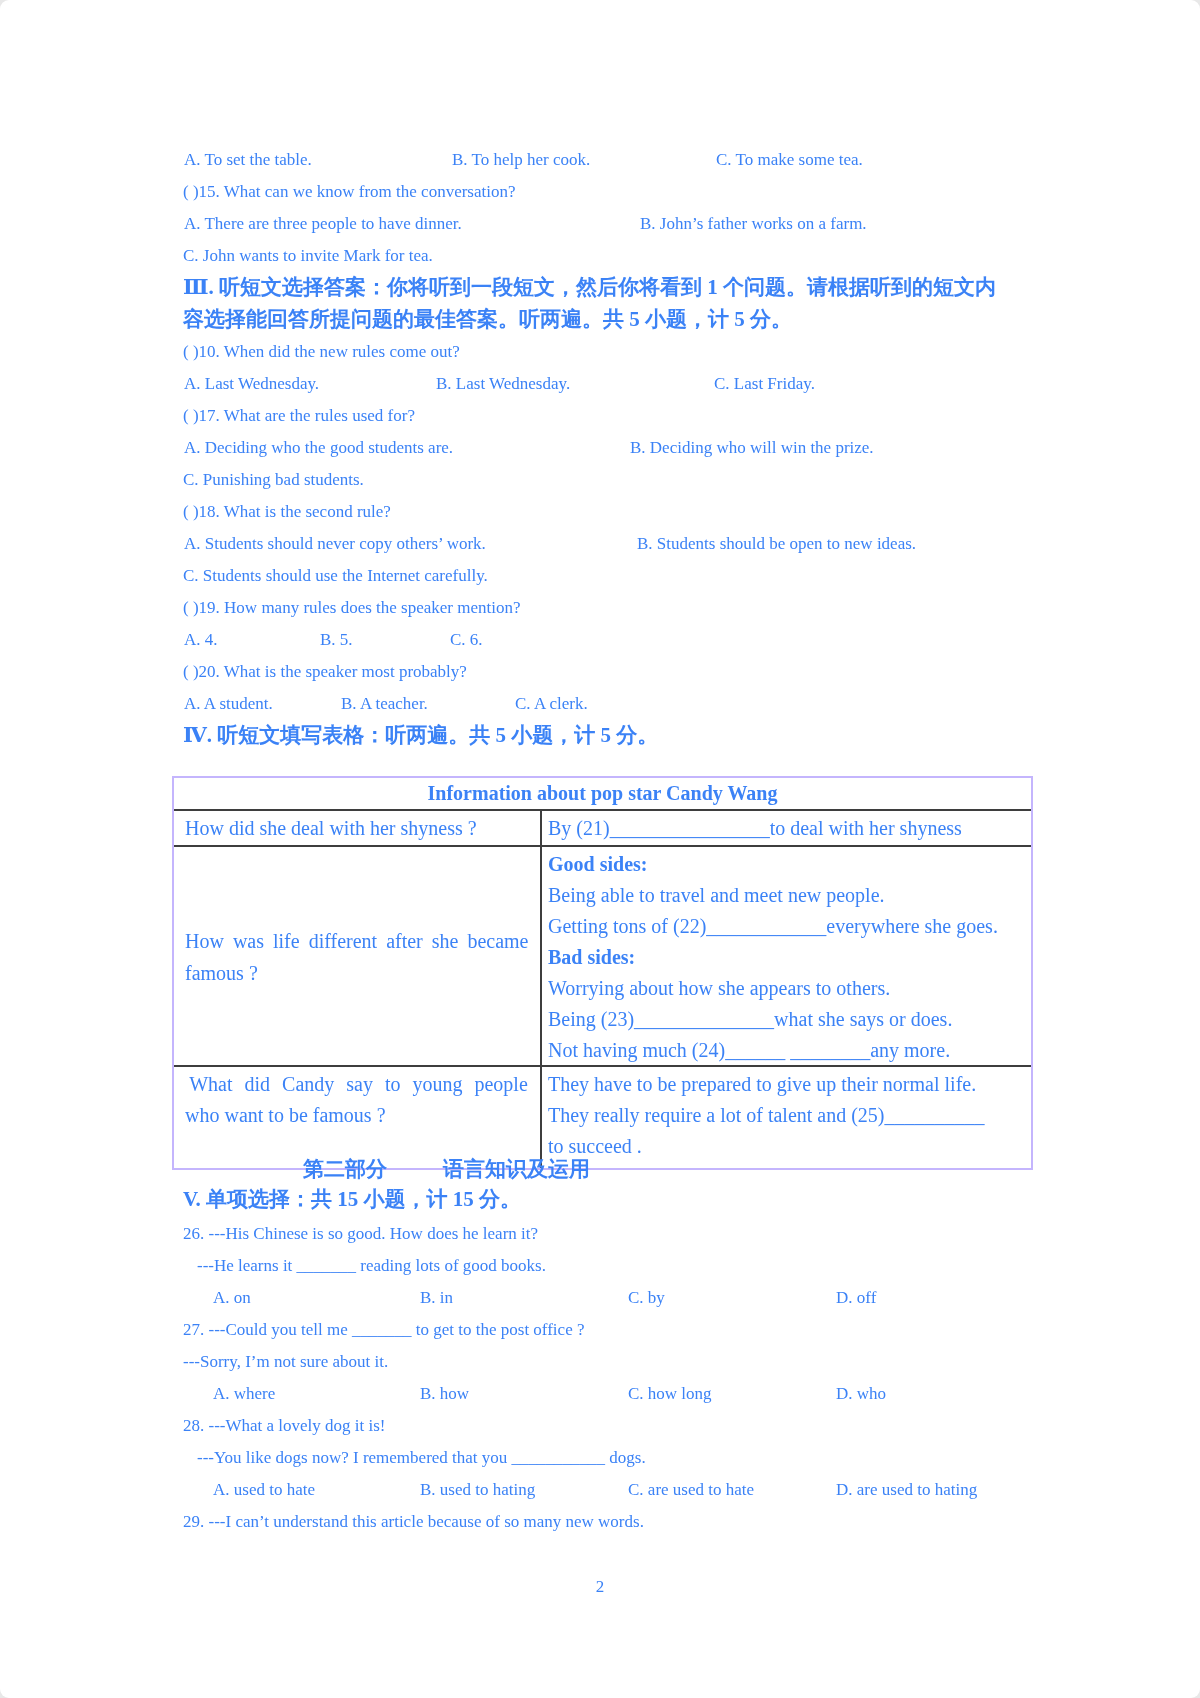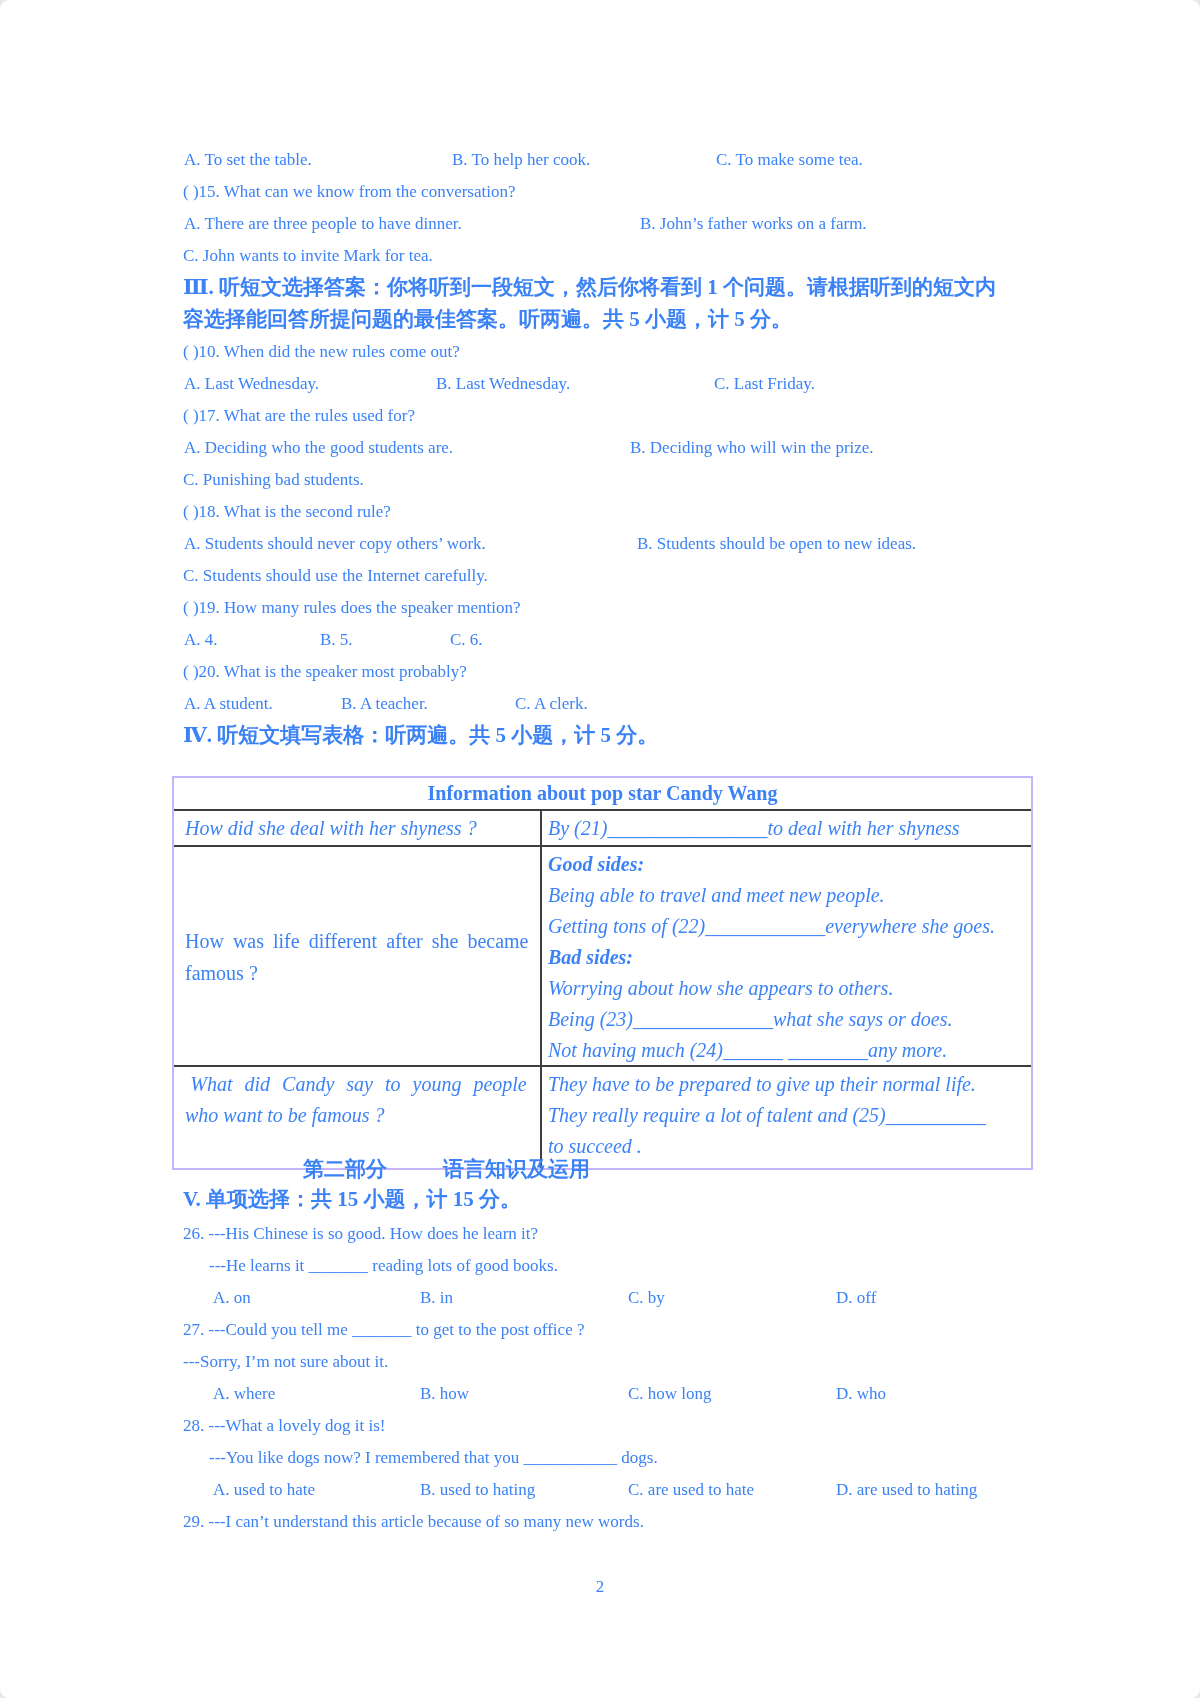--- a/index.html
+++ b/index.html
@@ -4,21 +4,21 @@
 <style>
   html,body { margin:0; padding:0; background:#e8e8e8; }
   .page {
     position:relative; width:1200px; height:1698px; margin:0 auto;
     background:#ffffff;
     font-family:"Liberation Serif","DejaVu Serif",serif;
     color:#3b82f6;
     border-radius:9px;
   }
   .ln { position:absolute; left:183px; font-size:17px; line-height:22px; white-space:pre; }
-  .indent { left:209px; }
+  .indent { left:197px; }
   .row { left:0; width:1200px; }
   .row > span { position:absolute; top:0; white-space:pre; }
   .cjk { font-size:21px; font-weight:bold; line-height:27px; }
   
   .tbl {
     position:absolute; left:172px; top:744px; width:861px;
     border:2px solid #c4b5fd; box-sizing:border-box; background:#fff;margin-top:32px;
   }
   .tbl-hdr {
     height:31px; border-bottom:2px solid #3e3e3e;
@@ -28,21 +28,21 @@
   .trow.last { border-bottom:none; }
   .cell-l {
     width:368px; flex:0 0 368px; border-right:2px solid #3e3e3e;
     box-sizing:border-box; padding:2px 8px 0 11px;
   }
   .cell-r { flex:1 1 auto; box-sizing:border-box; padding:2px 2px 0 6px; overflow:visible; }
   .h35 { height:36px; }
   .h220 { height:220px; }
   .h100 { height:101px; }
   .vcenter { display:flex; flex-direction:column; justify-content:center; }
-  .tline { font-size:20px; line-height:31px; white-space:pre;font-style:italic; }
+  .tline { font-size:20px; line-height:31px; white-space:pre; }
   .tline2 { font-size:20px; line-height:32px; white-space:pre; }
   .b { font-weight:bold; }
   .ws4 { word-spacing:4px; }
   .ws7 { word-spacing:7px;text-align:center; }
   .pagenum {
     position:absolute; top:1576px; left:0; width:1200px;
     text-align:center; font-size:17px; line-height:22px;
   }
 </style>
 </head>

